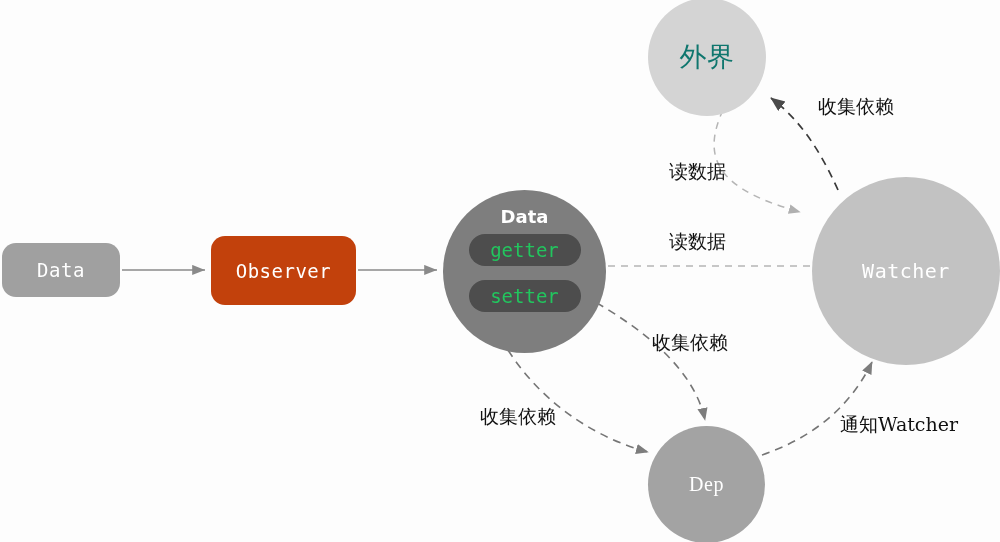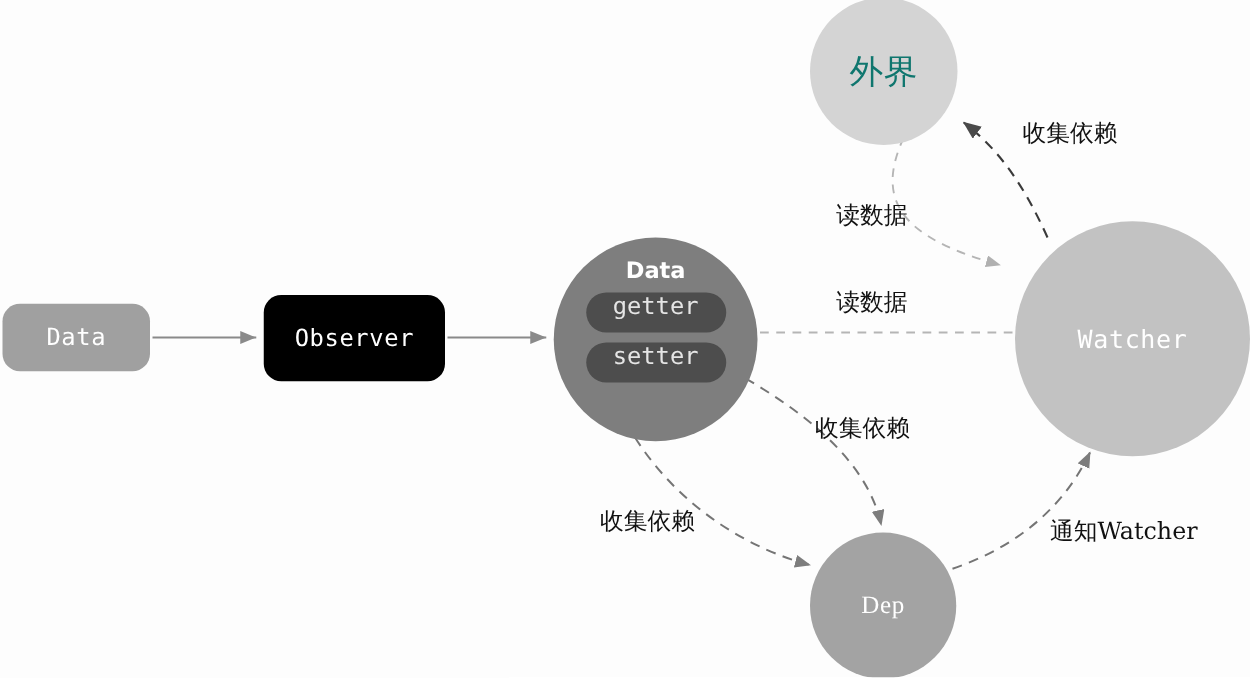--- a/index.html
+++ b/index.html
@@ -45,21 +45,21 @@
 
   
   #node-data-box {
     left: 2px; top: 243px; width: 118px; height: 54px;
     background: #a0a0a0;
   }
   #node-data-box .node-label { font-size: 19px; }
 
   #node-observer-box {
     left: 211px; top: 236px; width: 145px; height: 69px;
-    background: #000000;
+    background: #c2410c;
   }
   #node-observer-box .node-label { font-size: 19px; }
 
   
   #node-data-circle {
     left: 443px; top: 190px; width: 163px; height: 163px;
     background: #7e7e7e;
     flex-direction: column;
     justify-content: flex-start;
     padding-top: 16px;
@@ -70,24 +70,25 @@
     font-weight: bold;
     font-family: "DejaVu Sans", sans-serif;
     margin-bottom: 7px;
   }
   .pill {
     width: 112px;
     height: 32px;
     background: #4d4d4d;
     border-radius: 16px;
     display: flex;
+    align-items: center;
     justify-content: center;
-    color: #e5e5e5;
+    color: #22c55e;
     font-size: 19px;
-    margin-bottom: 8px;
+    margin-bottom: 14px;
   }
 
   
   #node-waijie {
     left: 648px; top: -2px; width: 118px; height: 118px;
     background: #d4d4d4;
   }
   #node-waijie .node-label {
     color: #0f766e;
     font-size: 27px;

